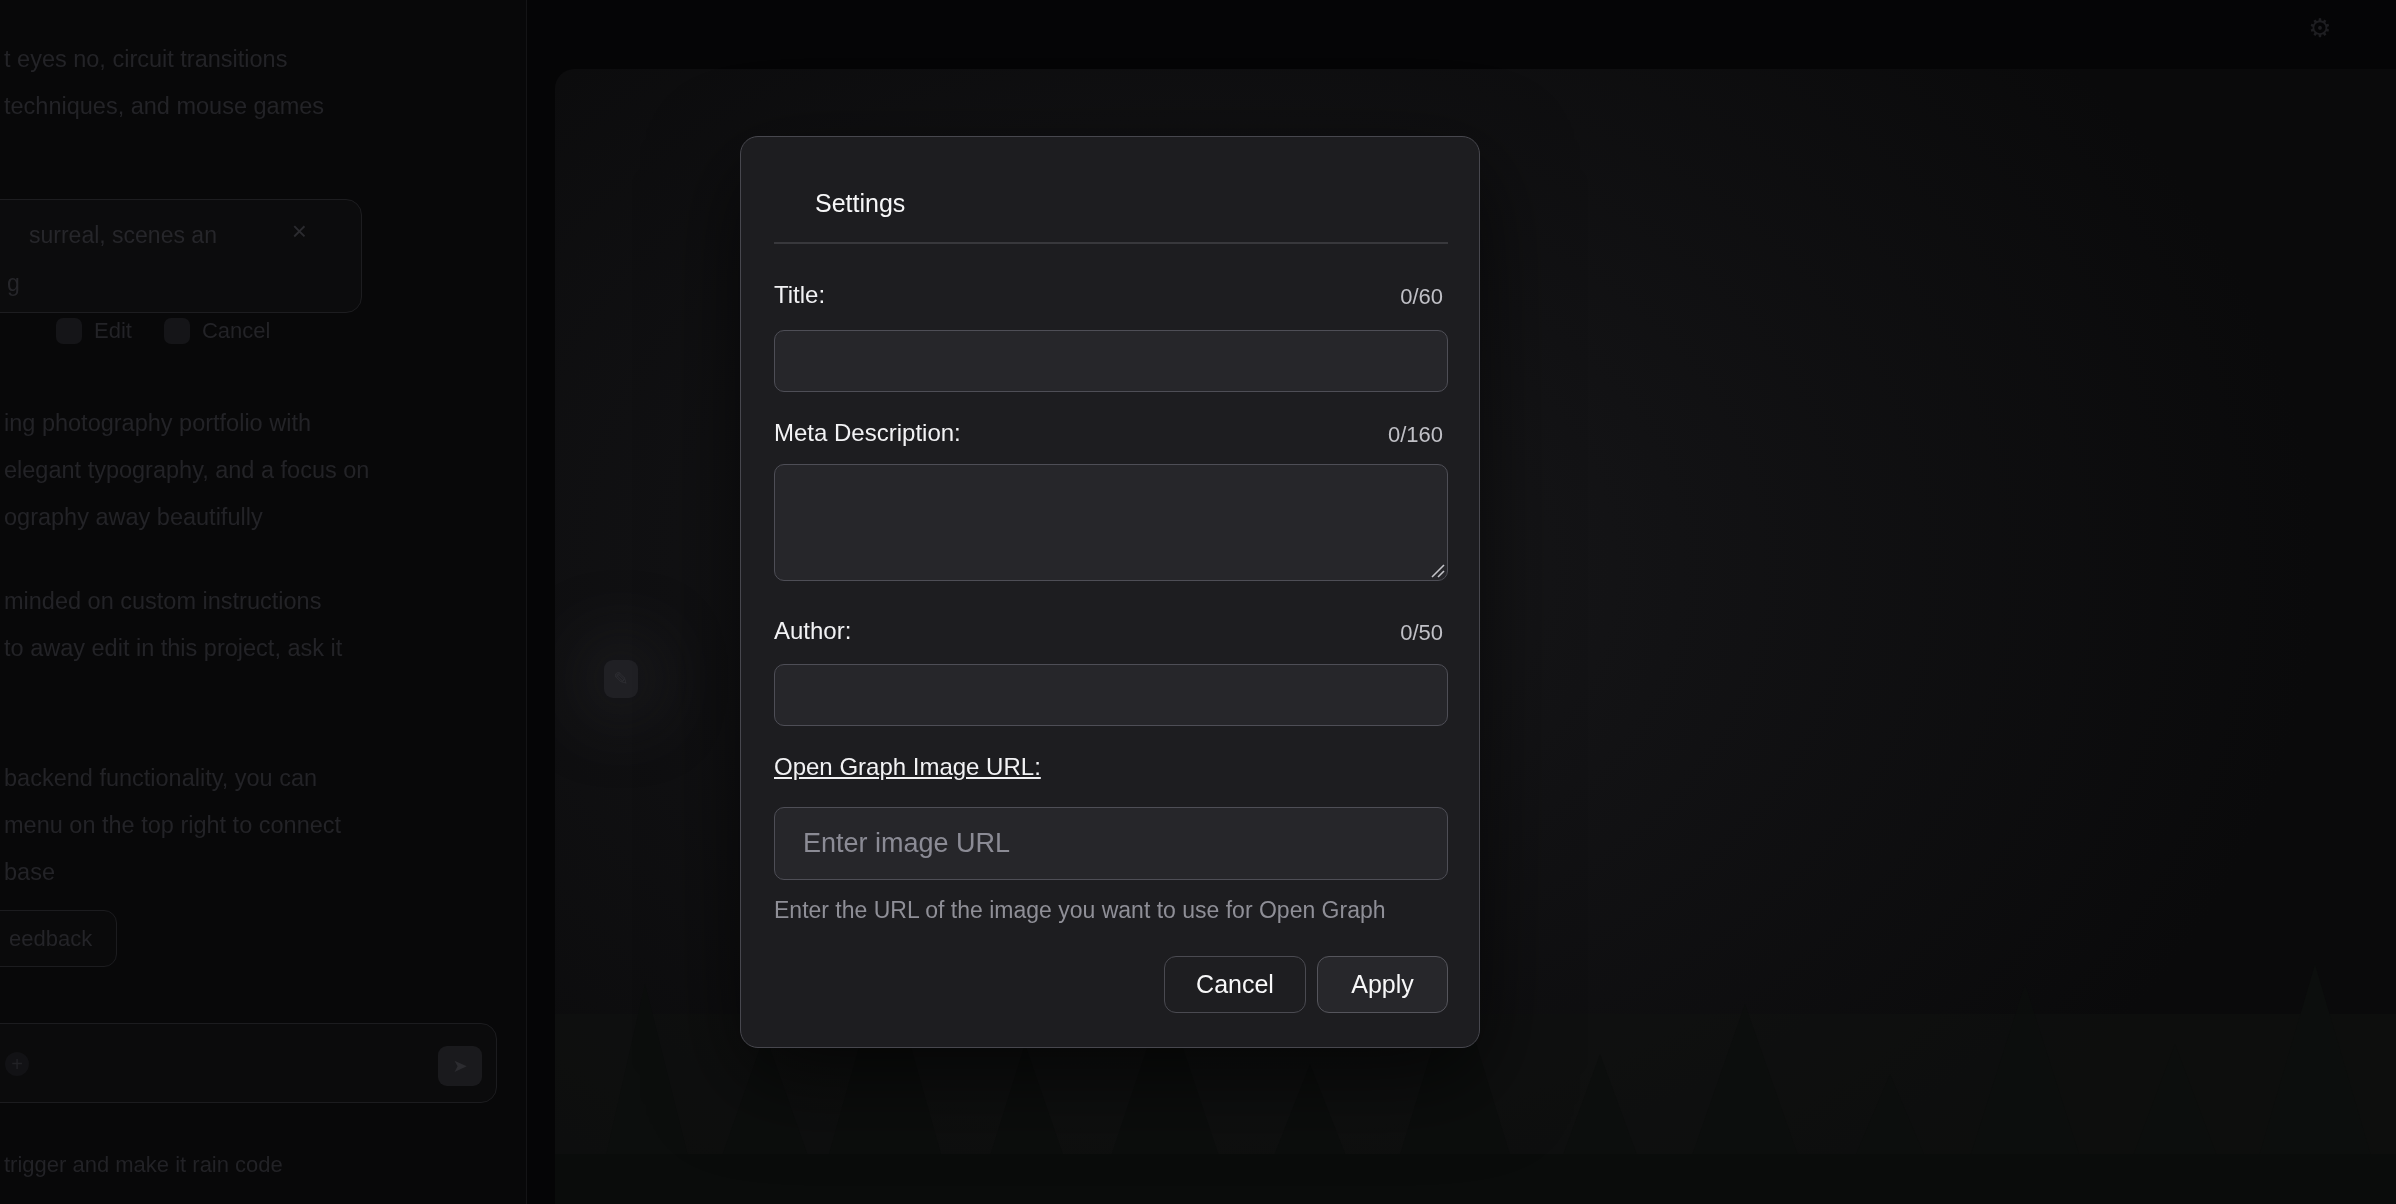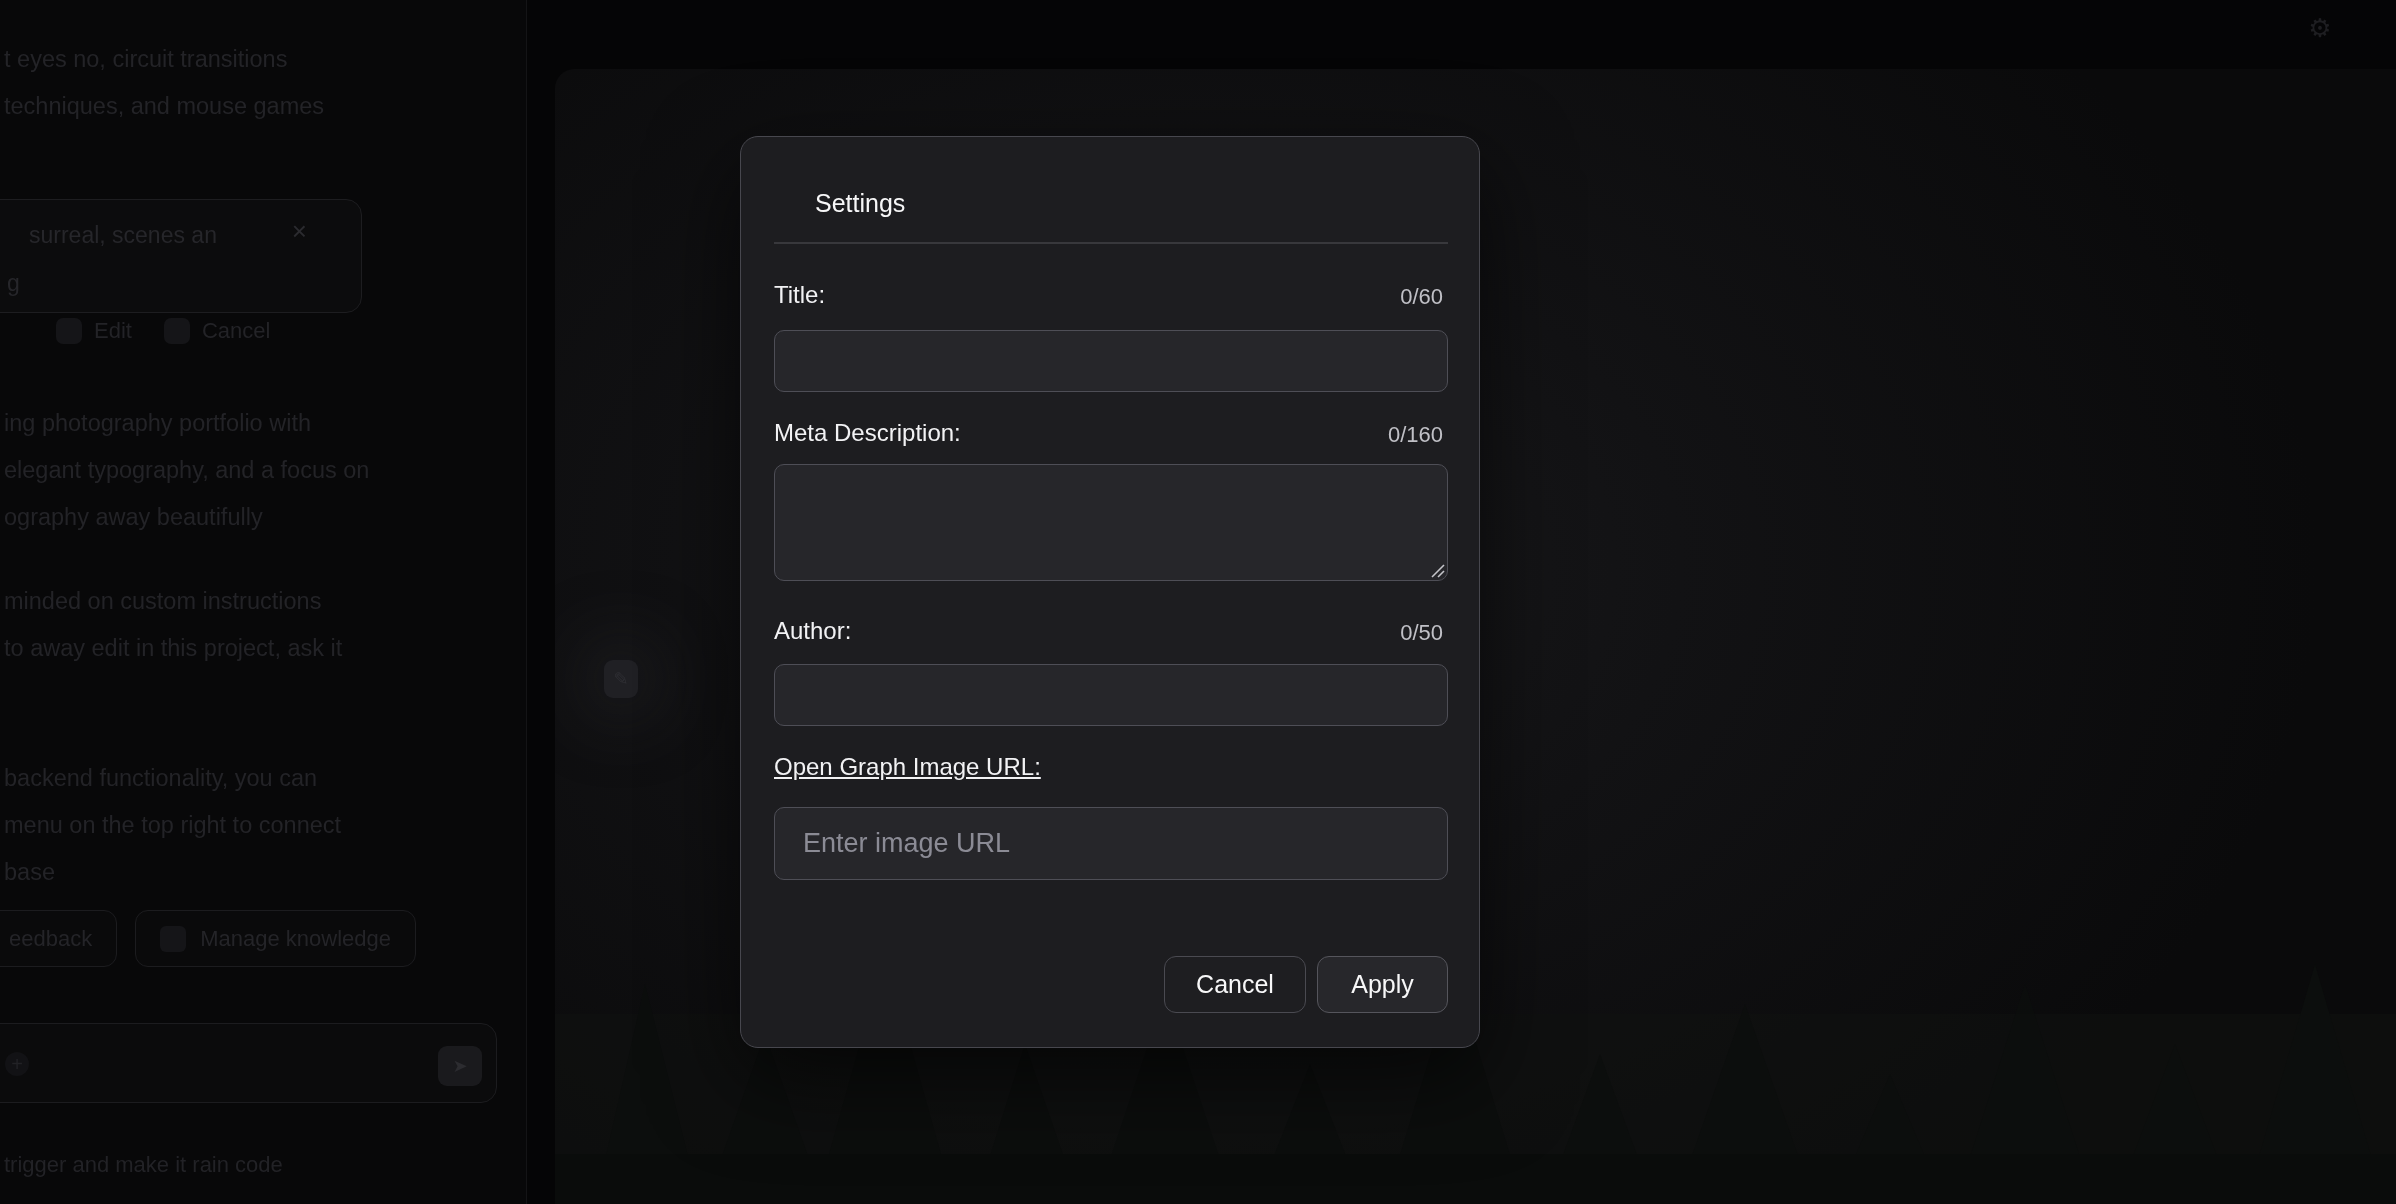--- a/index.html
+++ b/index.html
@@ -150,24 +150,20 @@
   <div class="dimtext" style="left:4px; top:588px;">minded on custom instructions</div>
   <div class="dimtext" style="left:4px; top:635px;">to away edit in this project, ask it</div>
 
   <div class="dimtext" style="left:4px; top:765px;">backend functionality, you can</div>
   <div class="dimtext" style="left:4px; top:812px;">menu on the top right to connect</div>
   <div class="dimtext" style="left:4px; top:859px;">base</div>
 
   <div class="chip-row" style="left:-16px; top:910px; gap:18px;">
     <div class="action-chip">
       <span>eedback</span>
-    </div>
-    <div class="action-chip">
-      <span class="chip-icon"></span>
-      <span>Manage knowledge</span>
     </div>
   </div>
 
   <div class="composer">
     <span class="plus-blob">+</span>
     <button class="send-btn">
       <span>➤</span>
     </button>
   </div>
 
@@ -216,16 +212,17 @@
       <line x1="10" y1="16" x2="16" y2="10" stroke="#c4c4ca" stroke-width="1.6"></line>
     </svg>
   </div>
 
   <label class="flabel" style="top:480px;">Author:</label>
   <span class="counter" style="top:483px;">0/50</span>
   <input class="tinput input-author" value="" style="">
 
   <label class="flabel" style="top:616px;text-decoration:underline;">Open Graph Image URL:</label>
   <input class="tinput input-og" placeholder="Enter image URL" style="">
+  <div class="helper">Enter the URL of the image you want to use for Open Graph</div>
 
   <button class="btn btn-cancel">Cancel</button>
   <button class="btn btn-apply">Apply</button>
 </div>
 
 </body></html>

